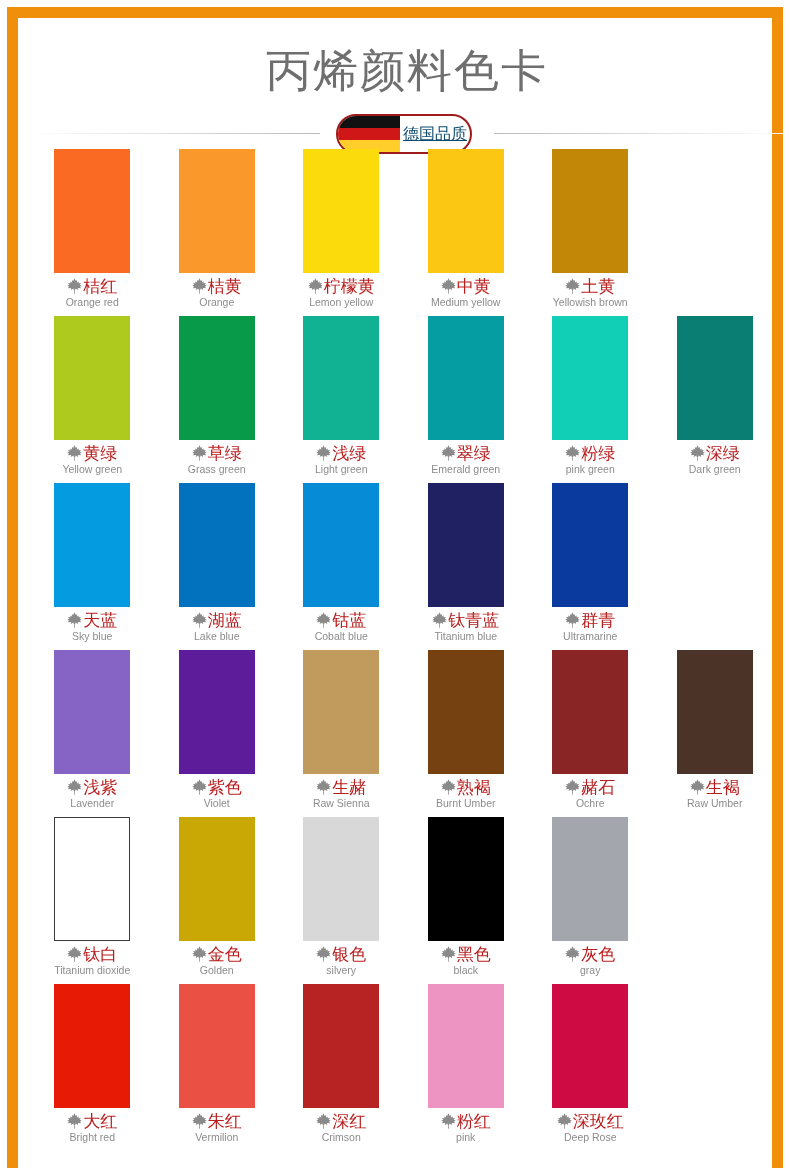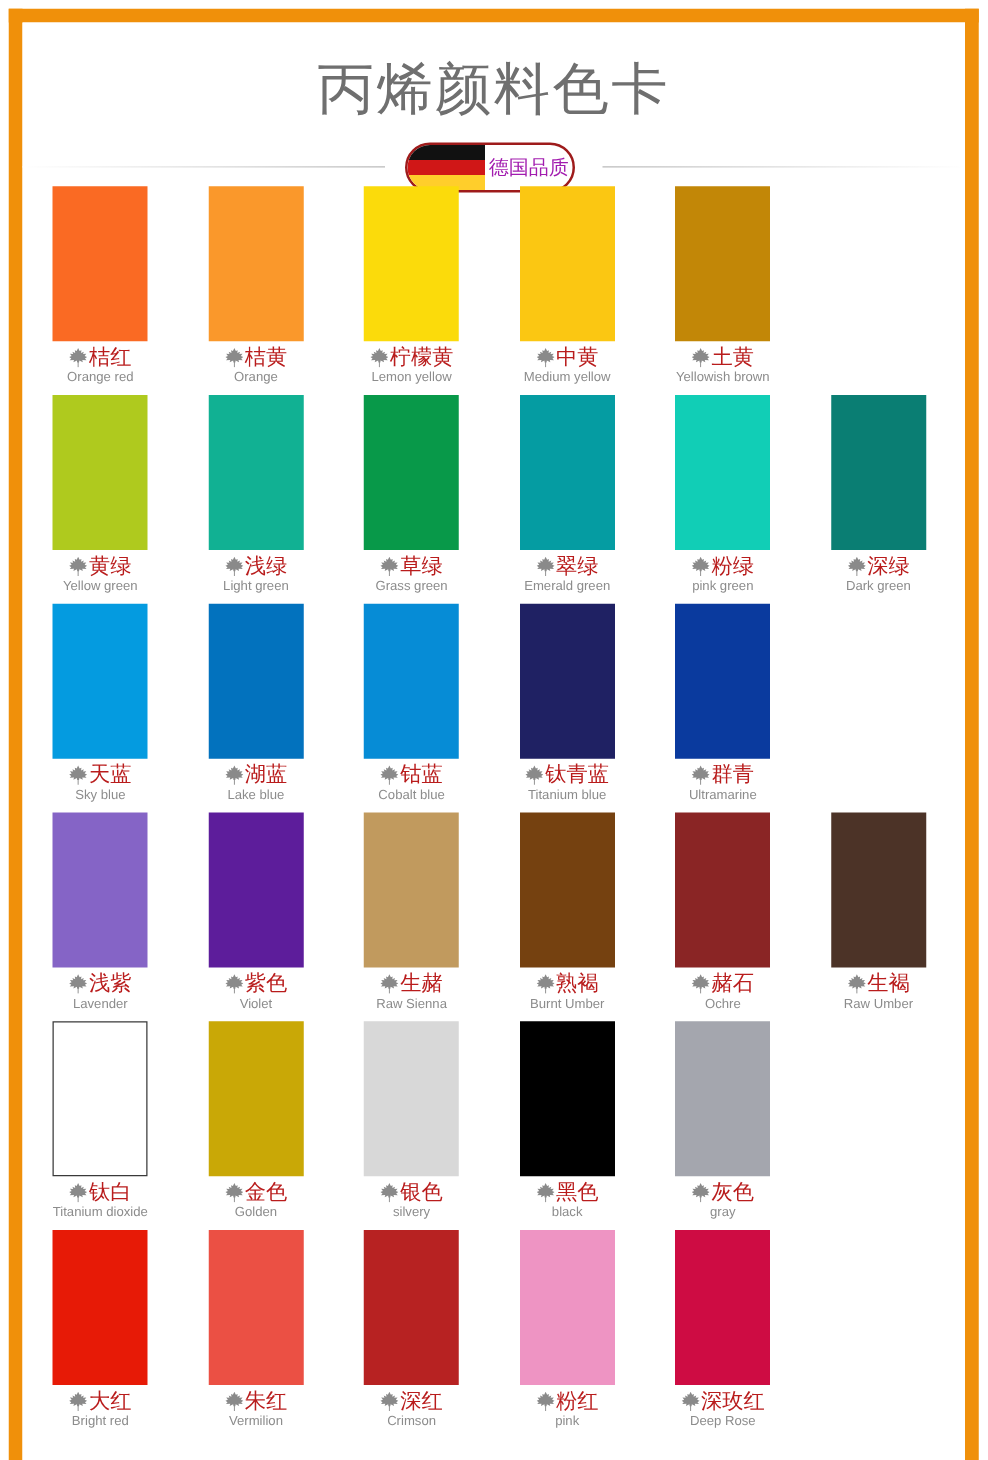--- a/index.html
+++ b/index.html
@@ -34,20 +34,21 @@
 
   :root { --frame: #F0900A; }
 
   #inner {
     position: absolute;
     left: 18px;
     top: 18px;
     width: 754px;
     height: 1150px;
     background: #ffffff;
+    padding-left: 12px;
   }
 
   
   #header {
     position: relative;
     width: 754px;
     height: 130px;
   }
 
   #page-title {
@@ -102,23 +103,24 @@
   .flag-black { background: #111111; }
   .flag-red   { background: #D01717; }
   .flag-gold  { background: #FFCE2B; }
 
   #badge-text {
     flex: 1;
     display: flex;
     align-items: center;
     justify-content: center;
     font-size: 16px;
-    color: #a21caf;
+    color: #0c4a6e;
     font-family: "DejaVu Sans", sans-serif;
     letter-spacing: 0px;
+    text-decoration: underline;
   }
 
   
   #grid {
     width: 754px;
   }
   .row {
     display: flex;
     width: 754px;
     height: 167px;
@@ -262,42 +264,42 @@
               <span class="leaf">
                 <svg viewBox="0 0 24 26" width="15" height="16" aria-hidden="true">
                   <path fill="#8a8a8a" d="M12 0.6 L13.9 4.6 L16.3 3.6 L15.8 7.3 L19.4 5.6 L18.4 8.6 L22.6 8.2 L20.4 11.1 L23.6 12.3 L20.9 14.2 L22.9 16.6 L17.4 16.2 L18.1 19.3 L13.6 16.9 L13.2 19.4 L12.6 19.4 L12.6 25.6 L11.4 25.6 L11.4 19.4 L10.8 19.4 L10.4 16.9 L5.9 19.3 L6.6 16.2 L1.1 16.6 L3.1 14.2 L0.4 12.3 L3.6 11.1 L1.4 8.2 L5.6 8.6 L4.6 5.6 L8.2 7.3 L7.7 3.6 L10.1 4.6 Z"></path>
                 </svg>
               </span>
               <span>黄绿</span>
             </div>
             <div class="label-en">Yellow green</div>
           </div>
           <div class="cell">
+            <div class="swatch" style="background: rgb(8, 153, 73);"></div>
+            <div class="label-zh">
+              <span class="leaf">
+                <svg viewBox="0 0 24 26" width="15" height="16" aria-hidden="true">
+                  <path fill="#8a8a8a" d="M12 0.6 L13.9 4.6 L16.3 3.6 L15.8 7.3 L19.4 5.6 L18.4 8.6 L22.6 8.2 L20.4 11.1 L23.6 12.3 L20.9 14.2 L22.9 16.6 L17.4 16.2 L18.1 19.3 L13.6 16.9 L13.2 19.4 L12.6 19.4 L12.6 25.6 L11.4 25.6 L11.4 19.4 L10.8 19.4 L10.4 16.9 L5.9 19.3 L6.6 16.2 L1.1 16.6 L3.1 14.2 L0.4 12.3 L3.6 11.1 L1.4 8.2 L5.6 8.6 L4.6 5.6 L8.2 7.3 L7.7 3.6 L10.1 4.6 Z"></path>
+                </svg>
+              </span>
+              <span>草绿</span>
+            </div>
+            <div class="label-en">Grass green</div>
+          </div>
+          <div class="cell">
             <div class="swatch" style="background: rgb(17, 177, 147);"></div>
             <div class="label-zh">
               <span class="leaf">
                 <svg viewBox="0 0 24 26" width="15" height="16" aria-hidden="true">
                   <path fill="#8a8a8a" d="M12 0.6 L13.9 4.6 L16.3 3.6 L15.8 7.3 L19.4 5.6 L18.4 8.6 L22.6 8.2 L20.4 11.1 L23.6 12.3 L20.9 14.2 L22.9 16.6 L17.4 16.2 L18.1 19.3 L13.6 16.9 L13.2 19.4 L12.6 19.4 L12.6 25.6 L11.4 25.6 L11.4 19.4 L10.8 19.4 L10.4 16.9 L5.9 19.3 L6.6 16.2 L1.1 16.6 L3.1 14.2 L0.4 12.3 L3.6 11.1 L1.4 8.2 L5.6 8.6 L4.6 5.6 L8.2 7.3 L7.7 3.6 L10.1 4.6 Z"></path>
                 </svg>
               </span>
               <span>浅绿</span>
             </div>
             <div class="label-en">Light green</div>
-          </div>
-          <div class="cell">
-            <div class="swatch" style="background: rgb(8, 153, 73);"></div>
-            <div class="label-zh">
-              <span class="leaf">
-                <svg viewBox="0 0 24 26" width="15" height="16" aria-hidden="true">
-                  <path fill="#8a8a8a" d="M12 0.6 L13.9 4.6 L16.3 3.6 L15.8 7.3 L19.4 5.6 L18.4 8.6 L22.6 8.2 L20.4 11.1 L23.6 12.3 L20.9 14.2 L22.9 16.6 L17.4 16.2 L18.1 19.3 L13.6 16.9 L13.2 19.4 L12.6 19.4 L12.6 25.6 L11.4 25.6 L11.4 19.4 L10.8 19.4 L10.4 16.9 L5.9 19.3 L6.6 16.2 L1.1 16.6 L3.1 14.2 L0.4 12.3 L3.6 11.1 L1.4 8.2 L5.6 8.6 L4.6 5.6 L8.2 7.3 L7.7 3.6 L10.1 4.6 Z"></path>
-                </svg>
-              </span>
-              <span>草绿</span>
-            </div>
-            <div class="label-en">Grass green</div>
           </div>
           <div class="cell">
             <div class="swatch" style="background: rgb(5, 156, 162);"></div>
             <div class="label-zh">
               <span class="leaf">
                 <svg viewBox="0 0 24 26" width="15" height="16" aria-hidden="true">
                   <path fill="#8a8a8a" d="M12 0.6 L13.9 4.6 L16.3 3.6 L15.8 7.3 L19.4 5.6 L18.4 8.6 L22.6 8.2 L20.4 11.1 L23.6 12.3 L20.9 14.2 L22.9 16.6 L17.4 16.2 L18.1 19.3 L13.6 16.9 L13.2 19.4 L12.6 19.4 L12.6 25.6 L11.4 25.6 L11.4 19.4 L10.8 19.4 L10.4 16.9 L5.9 19.3 L6.6 16.2 L1.1 16.6 L3.1 14.2 L0.4 12.3 L3.6 11.1 L1.4 8.2 L5.6 8.6 L4.6 5.6 L8.2 7.3 L7.7 3.6 L10.1 4.6 Z"></path>
                 </svg>
               </span>
               <span>翠绿</span>

